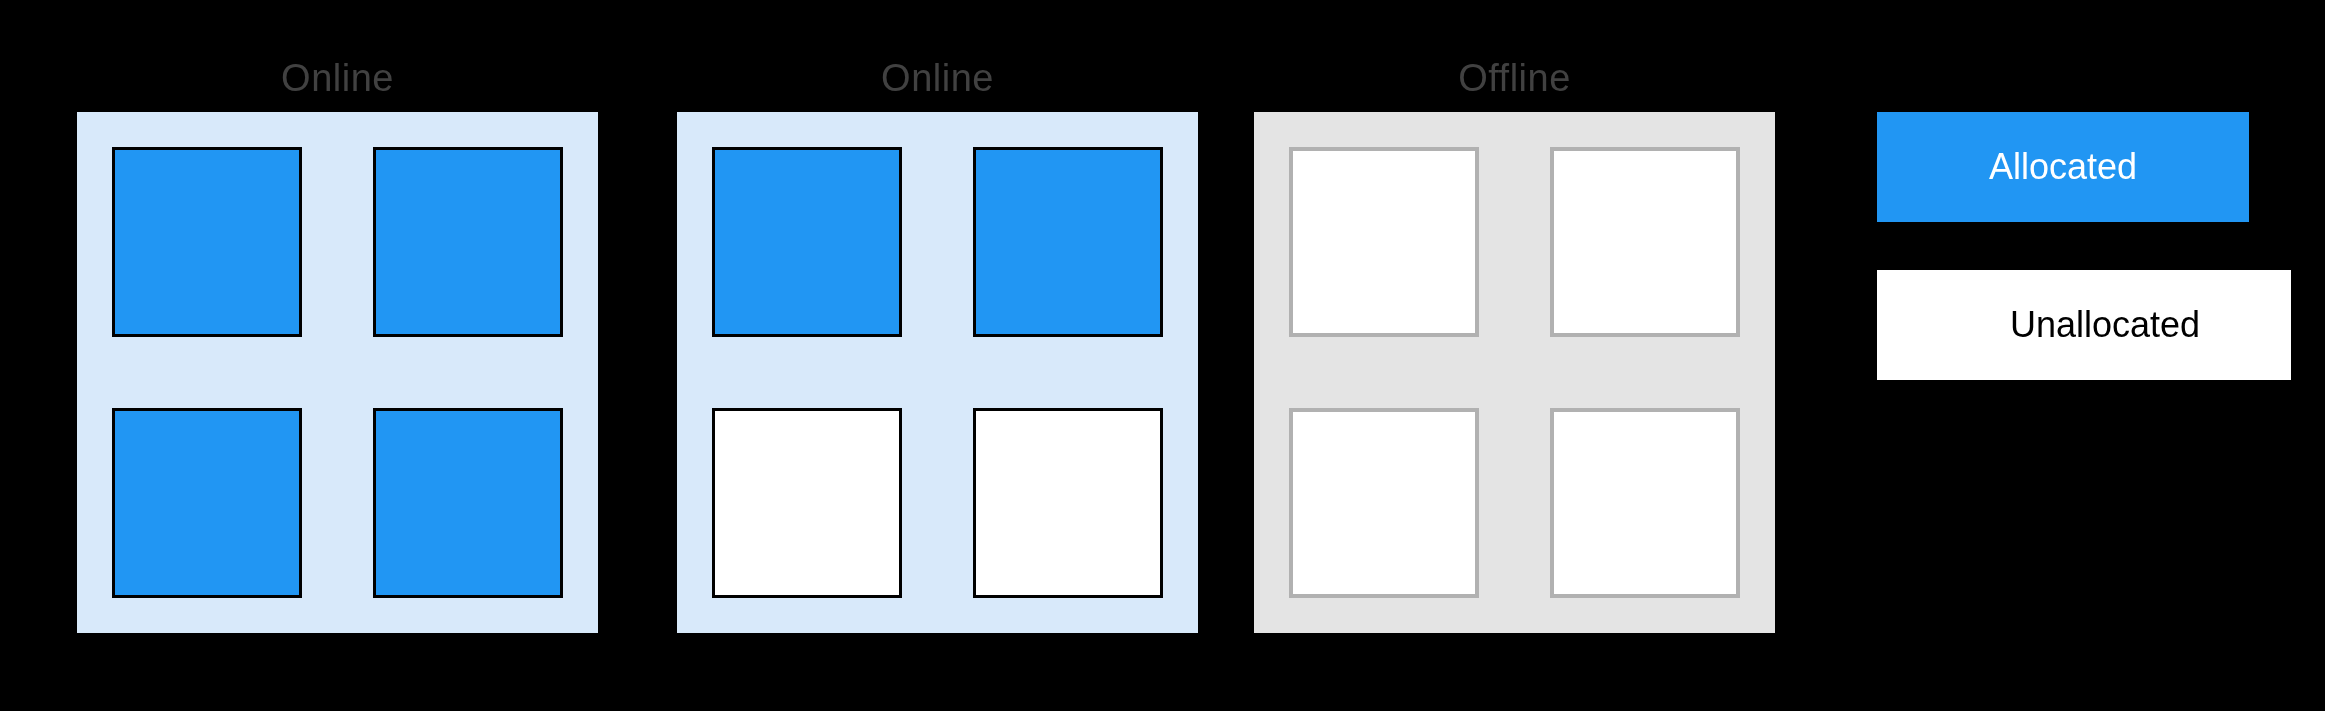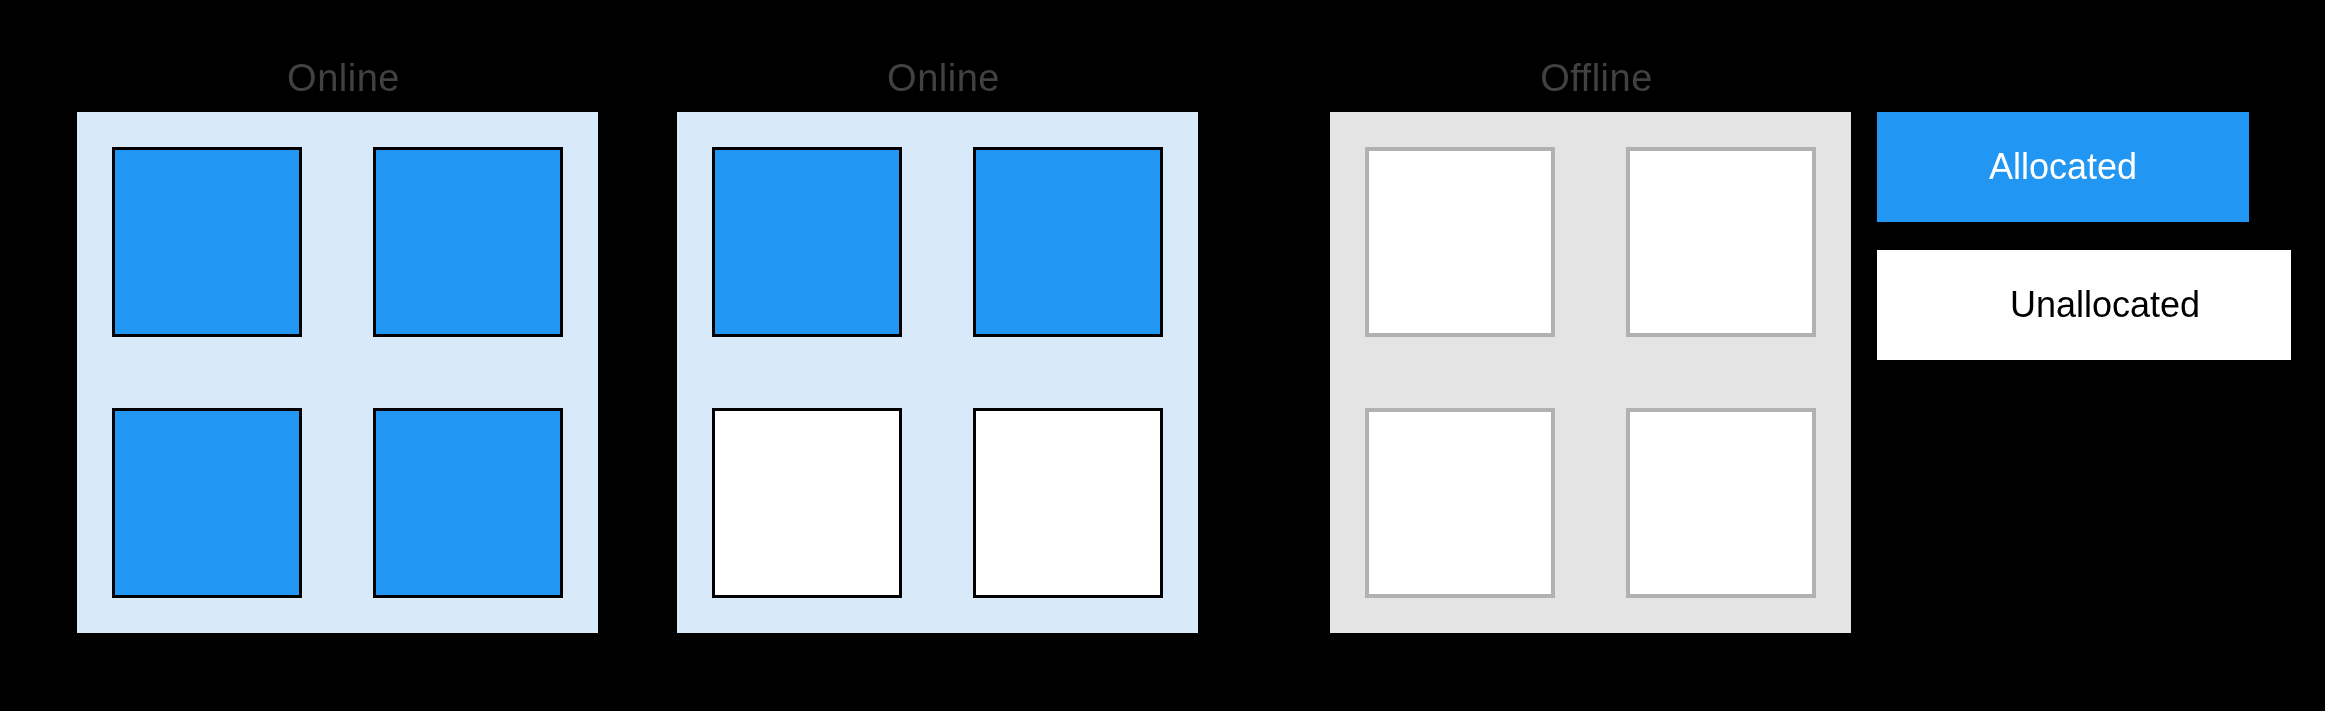--- a/index.html
+++ b/index.html
@@ -14,25 +14,24 @@
     overflow: hidden;
     font-family: "Liberation Sans", sans-serif;
   }
 
   
   .group {
     position: absolute;
     top: 0;
     width: 521px;
     height: 711px;
-    padding-left: 12px;
   }
   .group-1 { left: 77px; }
   .group-2 { left: 677px; }
-  .group-3 { left: 1330px; text-decoration: underline; }
+  .group-3 { left: 1254px; text-decoration: underline; }
 
   .group-title {
     position: absolute;
     top: 44px;
     left: 0;
     width: 100%;
     height: 68px;
     display: flex;
     align-items: center;
     justify-content: center;
@@ -81,21 +80,21 @@
     height: 110px;
     display: flex;
     align-items: center;
     justify-content: center;
     font-size: 36px;
     font-weight: 400;
   }
   .legend-item[data-swatch="allocated"] {
     background: var(--allocated-fill, #2196F3);
     color: var(--allocated-text, #FFFFFF);
-    margin-bottom: 28px;
+    margin-bottom: 48px;
   }
   .legend-item[data-swatch="unallocated"] {
     background: var(--unallocated-fill, #FFFFFF);
     color: var(--unallocated-text, #000000);
     padding-left: 42px;
   }
 </style>
 </head>
 <body>
 

